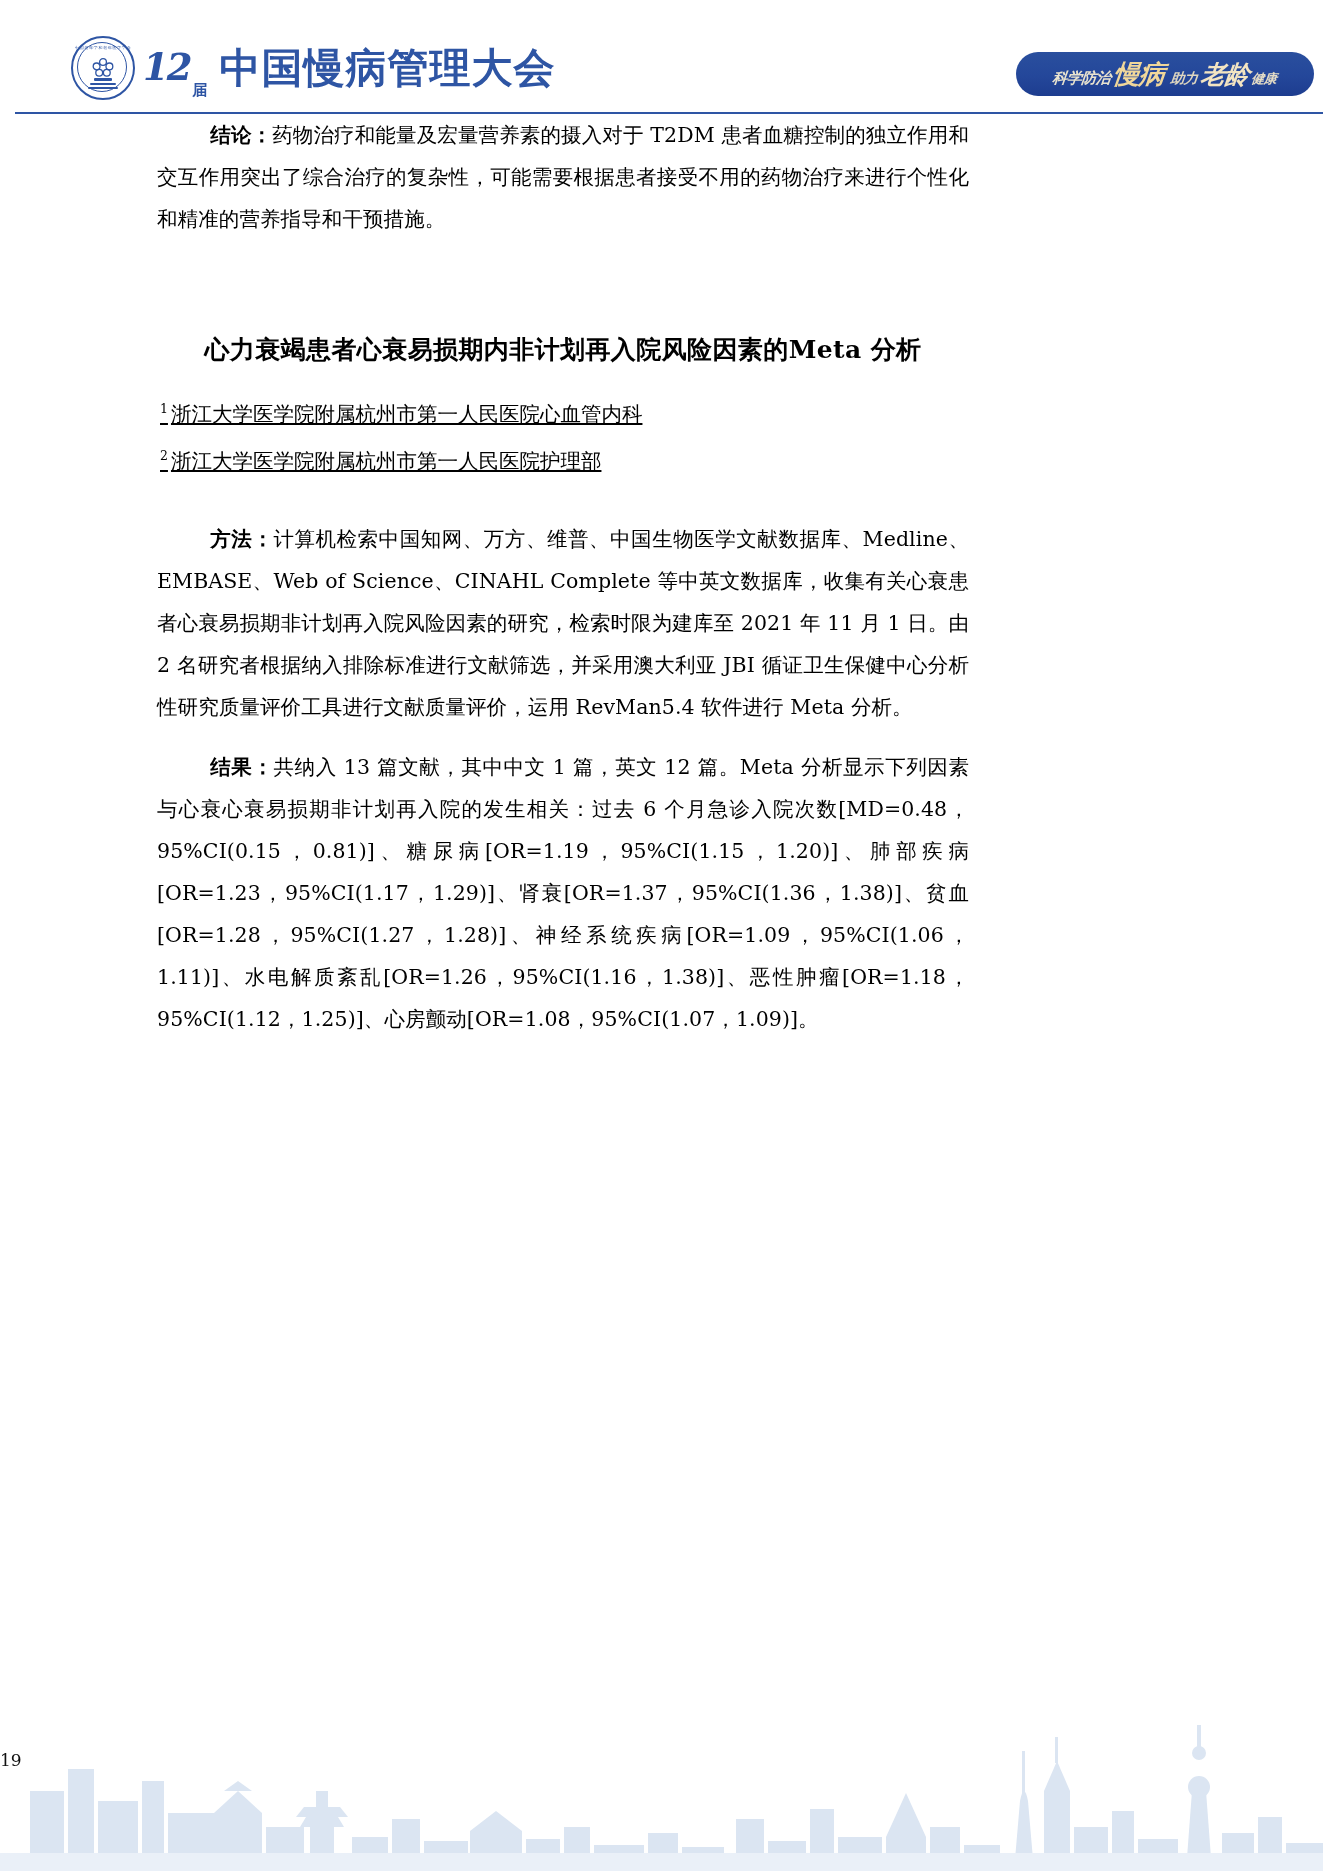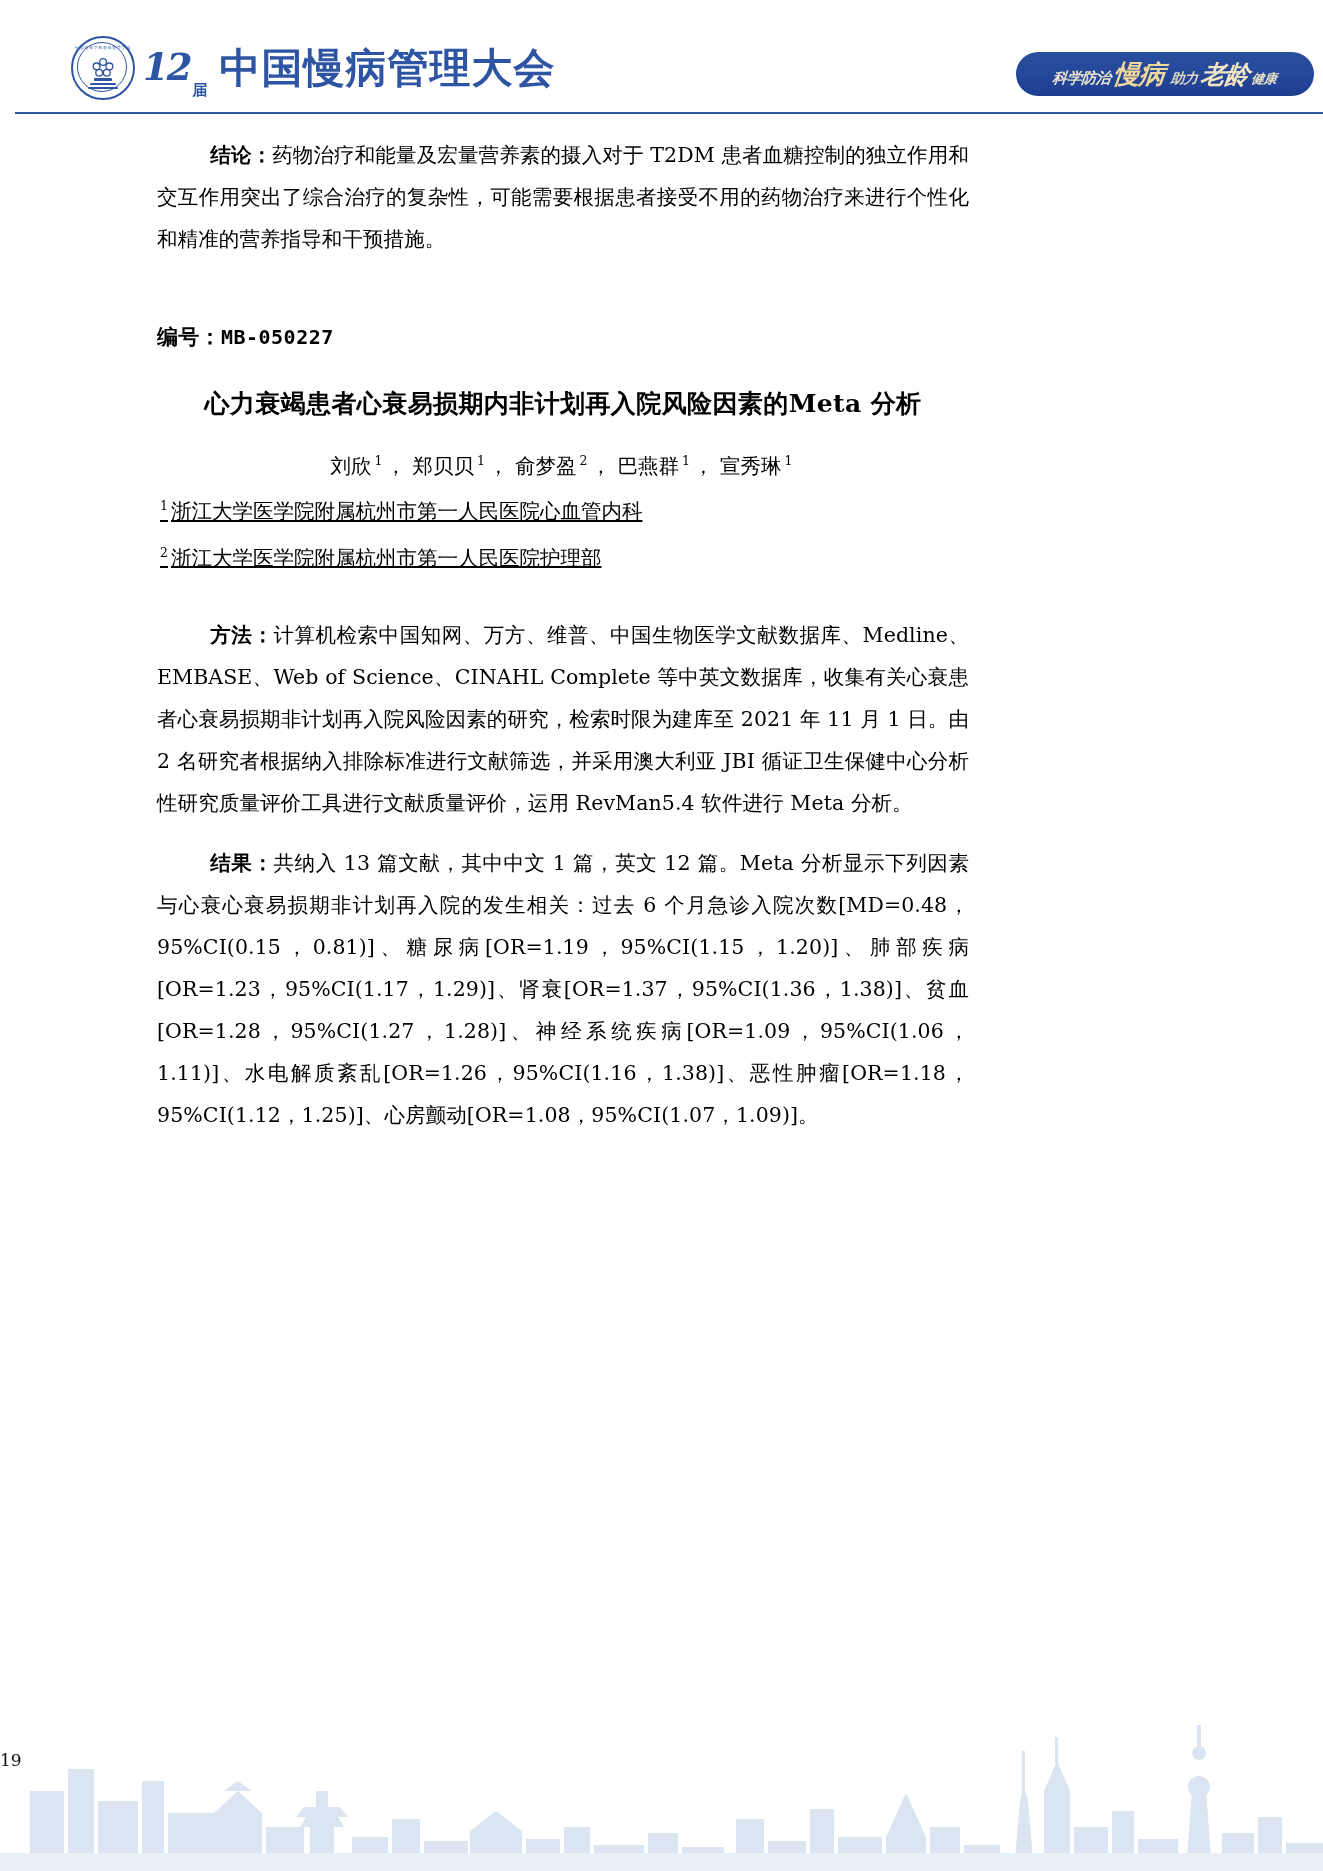--- a/index.html
+++ b/index.html
@@ -144,21 +144,21 @@
   .sl-a { font-size: 15px; color: #e9e3cf; letter-spacing: -0.5px; }
   .sl-b { font-size: 26px; color: #f0d79a; letter-spacing: -1px; }
   .sl-c { font-size: 14px; color: #ded6c0; letter-spacing: -0.5px; margin-left: 4px; }
   .sl-d { font-size: 25px; color: #f2e4c2; letter-spacing: -1px; }
   .sl-e { font-size: 13px; color: #e4dcc6; letter-spacing: -0.5px; }
 
   
   .content {
     position: absolute;
     left: 157px;
-    top: 134px;
+    top: 114px;
     width: 812px;
   }
   p.para {
     margin: 0;
     font-size: 20.5px;
     line-height: 42px;
     text-align: justify;
     text-justify: inter-ideograph;
     letter-spacing: 0.1px;
   }
@@ -273,35 +273,27 @@
 
     <div class="header-rule"></div>
   </div>
 
   <div class="content">
 
     <p class="para indent"><span class="b">结论：</span><span>药物治疗和能量及宏量营养素的摄入对于 T2DM 患者血糖控制的独立作用和交互作用突出了综合治疗的复杂性，可能需要根据患者接受不用的药物治疗来进行个性化和精准的营养指导和干预措施。</span></p>
 
     <div class="spacer-lg"></div>
 
-    <p class="code-line"><span>编号：</span><span class="mono">MB-050227</span></p>
 
     <div class="spacer-md"></div>
 
     <p class="doc-title"><span>心力衰竭患者心衰易损期内非计划再入院风险因素的</span><span class="en">Meta</span>&nbsp;<span>分析</span></p>
 
     <div class="spacer-sm"></div>
 
-    <p class="authors">
-      <span>刘欣</span><sup>1</sup>，
-      <span>郑贝贝</span><sup>1</sup>，
-      <span>俞梦盈</span><sup>2</sup>，
-      <span>巴燕群</span><sup>1</sup>，
-      <span>宣秀琳</span><sup>1</sup>
-    </p>
 
     <p class="affil"><sup>1</sup><span>浙江大学医学院附属杭州市第一人民医院心血管内科</span></p>
     <p class="affil"><sup>2</sup><span>浙江大学医学院附属杭州市第一人民医院护理部</span></p>
 
     <div class="spacer-sm"></div>
 
 
     <div class="spacer-sm"></div>
 
     <p class="para indent"><span class="b">方法：</span><span>计算机检索中国知网、万方、维普、中国生物医学文献数据库、Medline、EMBASE、Web of Science、CINAHL Complete 等中英文数据库，收集有关心衰患者心衰易损期非计划再入院风险因素的研究，检索时限为建库至 2021 年 11 月 1 日。由 2 名研究者根据纳入排除标准进行文献筛选，并采用澳大利亚 JBI 循证卫生保健中心分析性研究质量评价工具进行文献质量评价，运用 RevMan5.4 软件进行 Meta 分析。</span></p>

